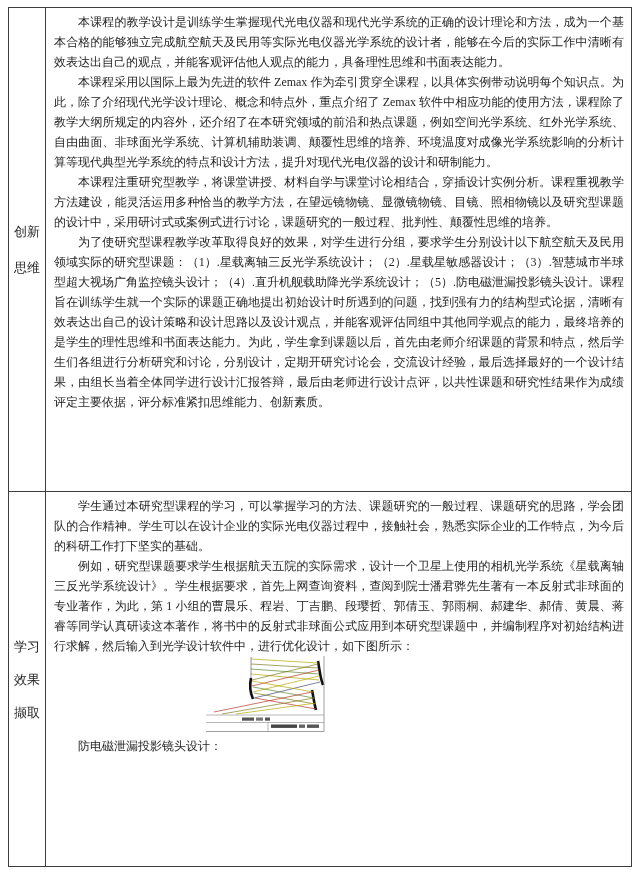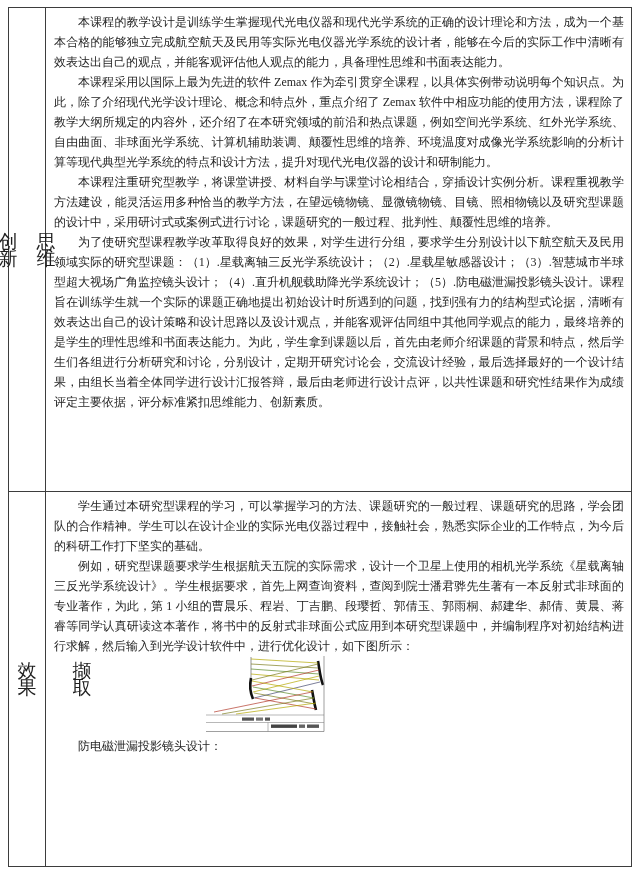--- a/index.html
+++ b/index.html
@@ -36,29 +36,29 @@
   }
   .t-row.row-2{
     flex:1;
     min-height:0;
   }
   .label-cell{
     width:37px;
     flex:none;
     border-right:1px solid var(--border);
     display:flex;
-    flex-direction:row;
+    flex-direction:column;
     align-items:center;
     justify-content:center;
-    font-size:19px;
+    font-size:13px;
     line-height:17px;
     color:var(--text);
   }
   .row-1 .label-cell{gap:19px;}
-  .row-2 .label-cell{gap:36px;}
+  .row-2 .label-cell{gap:16px;}
   .content-cell{
     flex:1;
     min-width:0;
     padding:4px 7px 0 8px;
     font-size:12px;
     line-height:20px;
     text-align:justify;
     overflow:hidden;
   }
   p.para{

